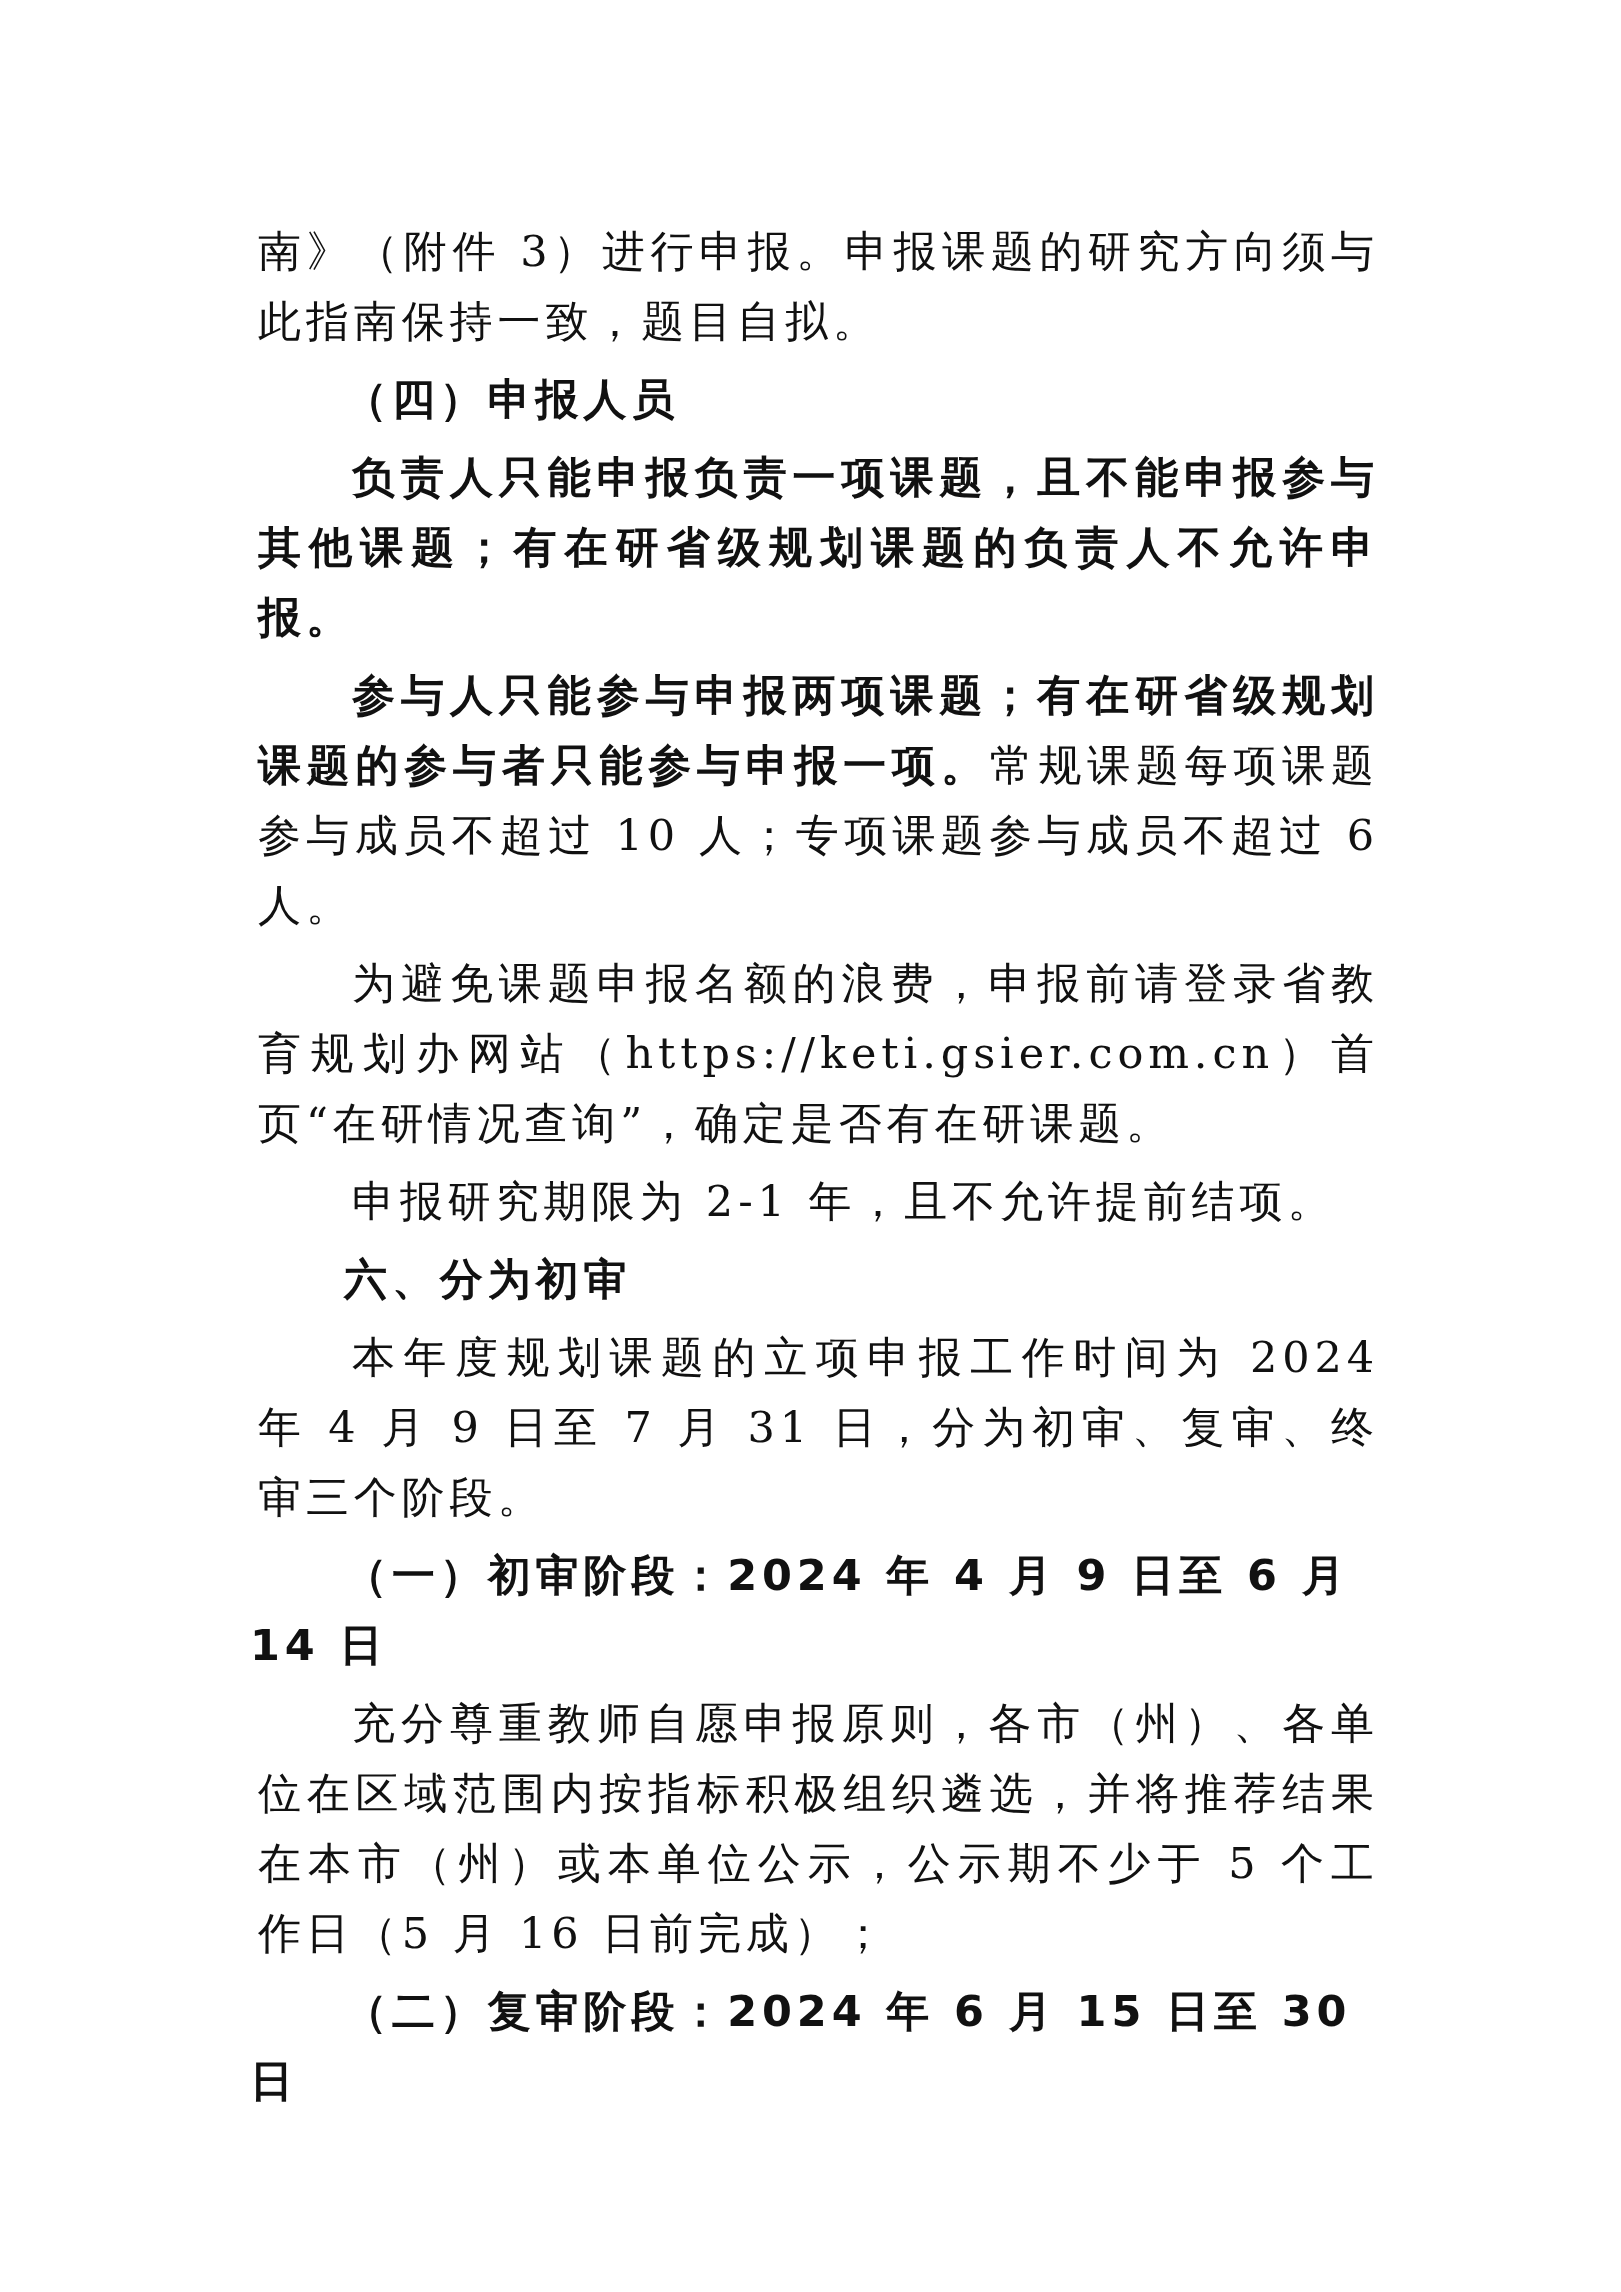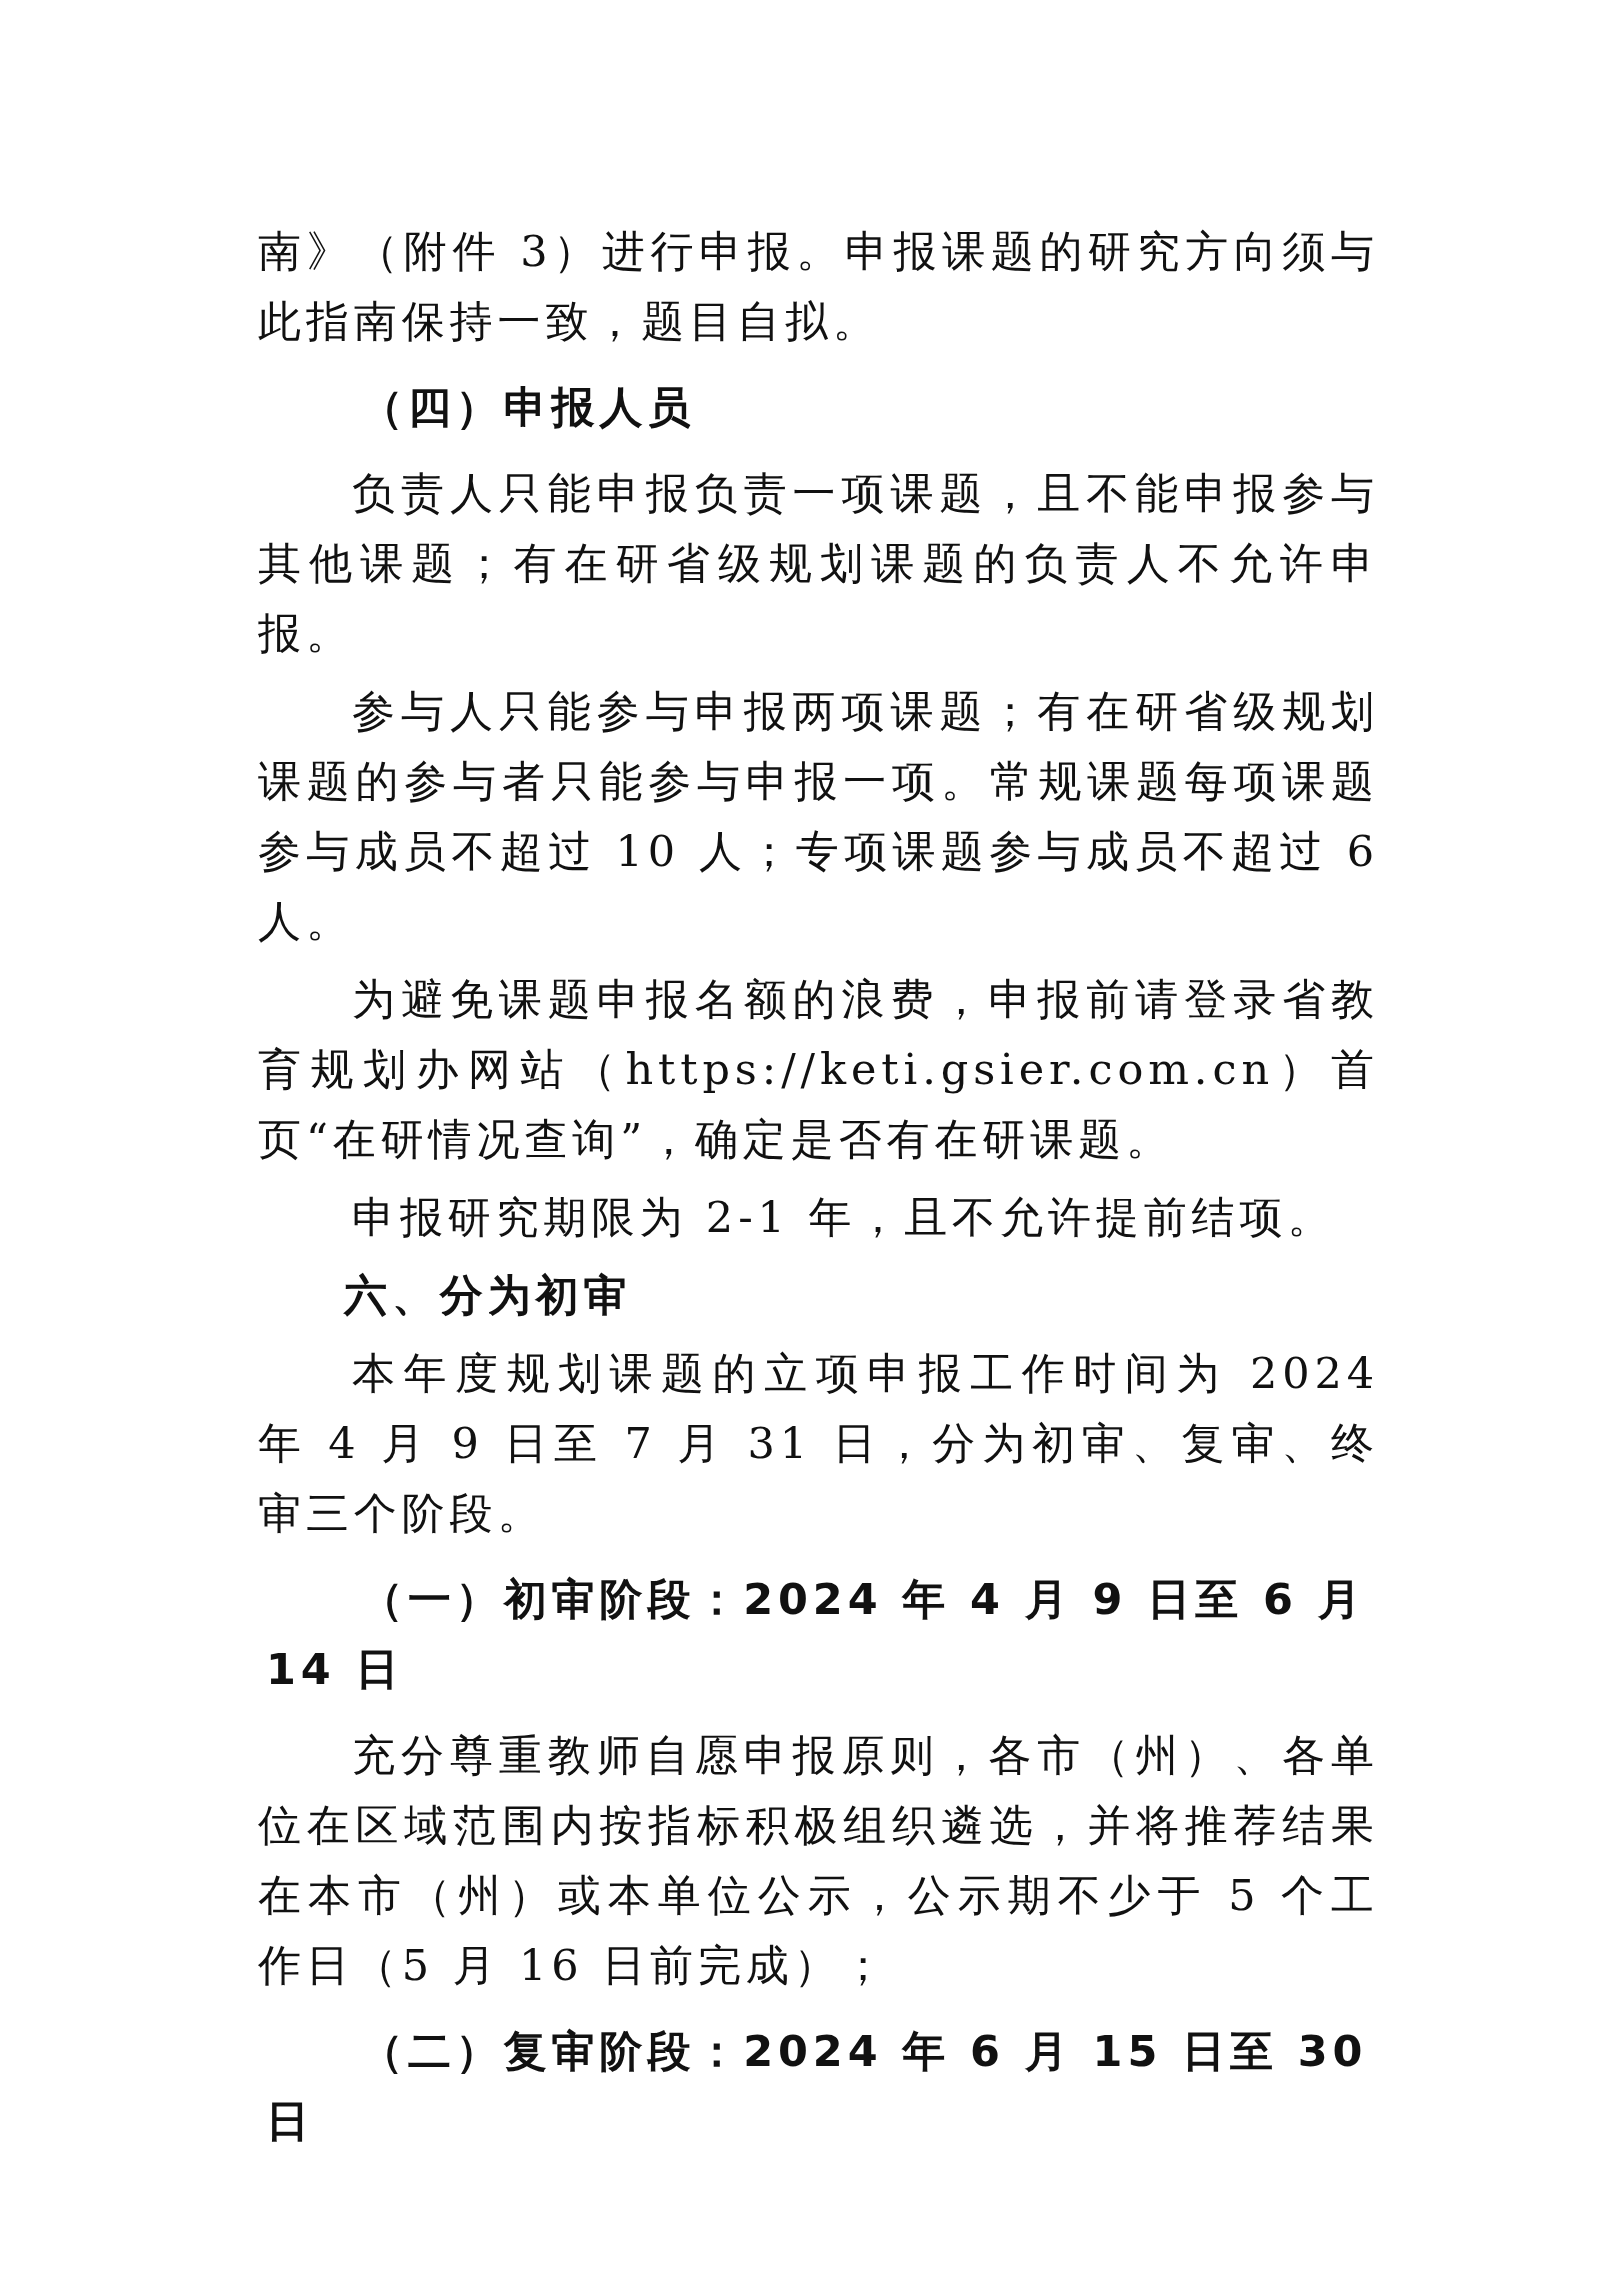--- a/index.html
+++ b/index.html
@@ -5,23 +5,23 @@
   html, body { margin: 0; padding: 0; background: #ffffff; }
   body { width: 1621px; height: 2293px; position: relative; overflow: hidden; }
   .page {
     position: absolute; left: 250px; top: 208px; width: 1137px;
     font-family: "DejaVu Serif", "Liberation Serif", serif;
     color: #111111; font-size: 43px; line-height: 70px;
     letter-spacing: 4.9px;
   }
   .p { margin: 8px; text-align: justify; }
   .indent { text-indent: 94px; }
-  .h { font-weight: bold; text-indent: 94px; margin: 16px; font-family: "DejaVu Sans", "Liberation Sans", sans-serif; }
+  .h { font-weight: bold; text-indent: 94px; margin: 0; font-family: "DejaVu Sans", "Liberation Sans", sans-serif; }
   .h-main { font-weight: bold; text-indent: 94px; margin: 0; font-family: "DejaVu Sans", "Liberation Sans", sans-serif; }
-  .bold { font-weight: normal; font-family: "DejaVu Sans", "Liberation Sans", sans-serif; }
+  .bold { font-weight: bold; font-family: "DejaVu Sans", "Liberation Sans", sans-serif; }
 </style>
 </head>
 <body>
 
 <div class="page">
   <p class="p">南》（附件 3）进行申报。申报课题的研究方向须与此指南保持一致，题目自拟。</p>
   <p class="h">（四）申报人员</p>
   <p class="p indent bold">负责人只能申报负责一项课题，且不能申报参与其他课题；有在研省级规划课题的负责人不允许申报。</p>
   <p class="p indent"><span class="bold">参与人只能参与申报两项课题；有在研省级规划课题的参与者只能参与申报一项。</span><span>常规课题每项课题参与成员不超过 10 人；专项课题参与成员不超过 6 人。</span></p>
   <p class="p indent">为避免课题申报名额的浪费，申报前请登录省教育规划办网站（https://keti.gsier.com.cn）首页“在研情况查询”，确定是否有在研课题。</p>

